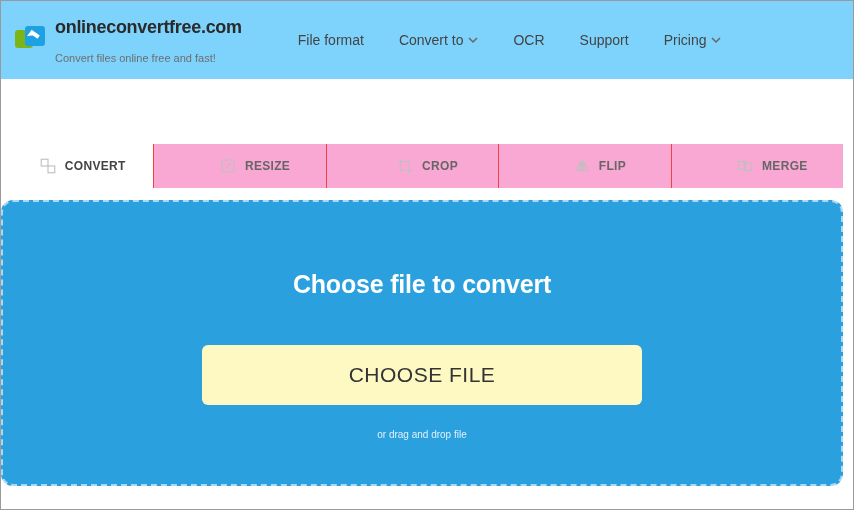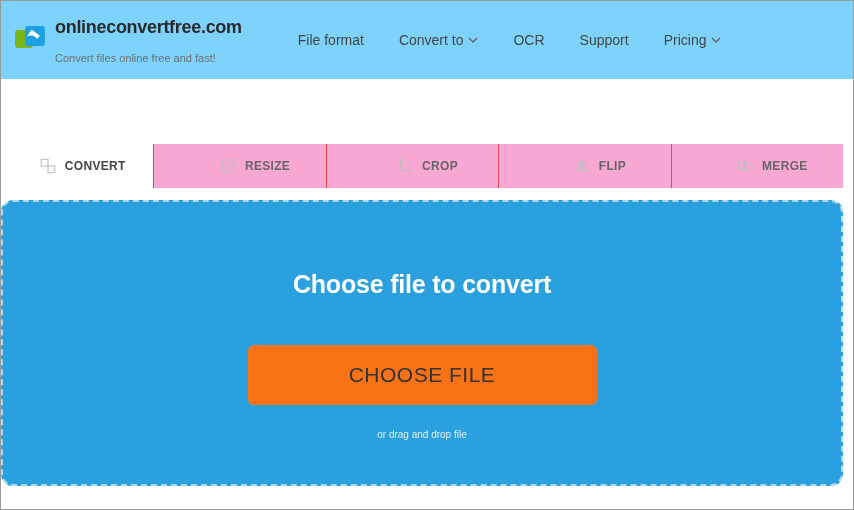--- a/index.html
+++ b/index.html
@@ -107,24 +107,24 @@
   padding-top: 68px;
 }
 .drop-heading {
   color: #fff;
   font-size: 25px;
   font-weight: 700;
   letter-spacing: -0.2px;
 }
 .choose-btn {
   margin-top: 46px;
-  background: #f97316;
+  background: #fef9c3;
   border: none;
   border-radius: 6px;
-  width: 349px;
+  width: 440px;
   height: 60px;
   font-size: 21px;
   font-weight: 500;
   color: #333;
   letter-spacing: 0.5px;
   cursor: pointer;
 }
 .drag-text {
   margin-top: 24px;
   font-size: 10px;

